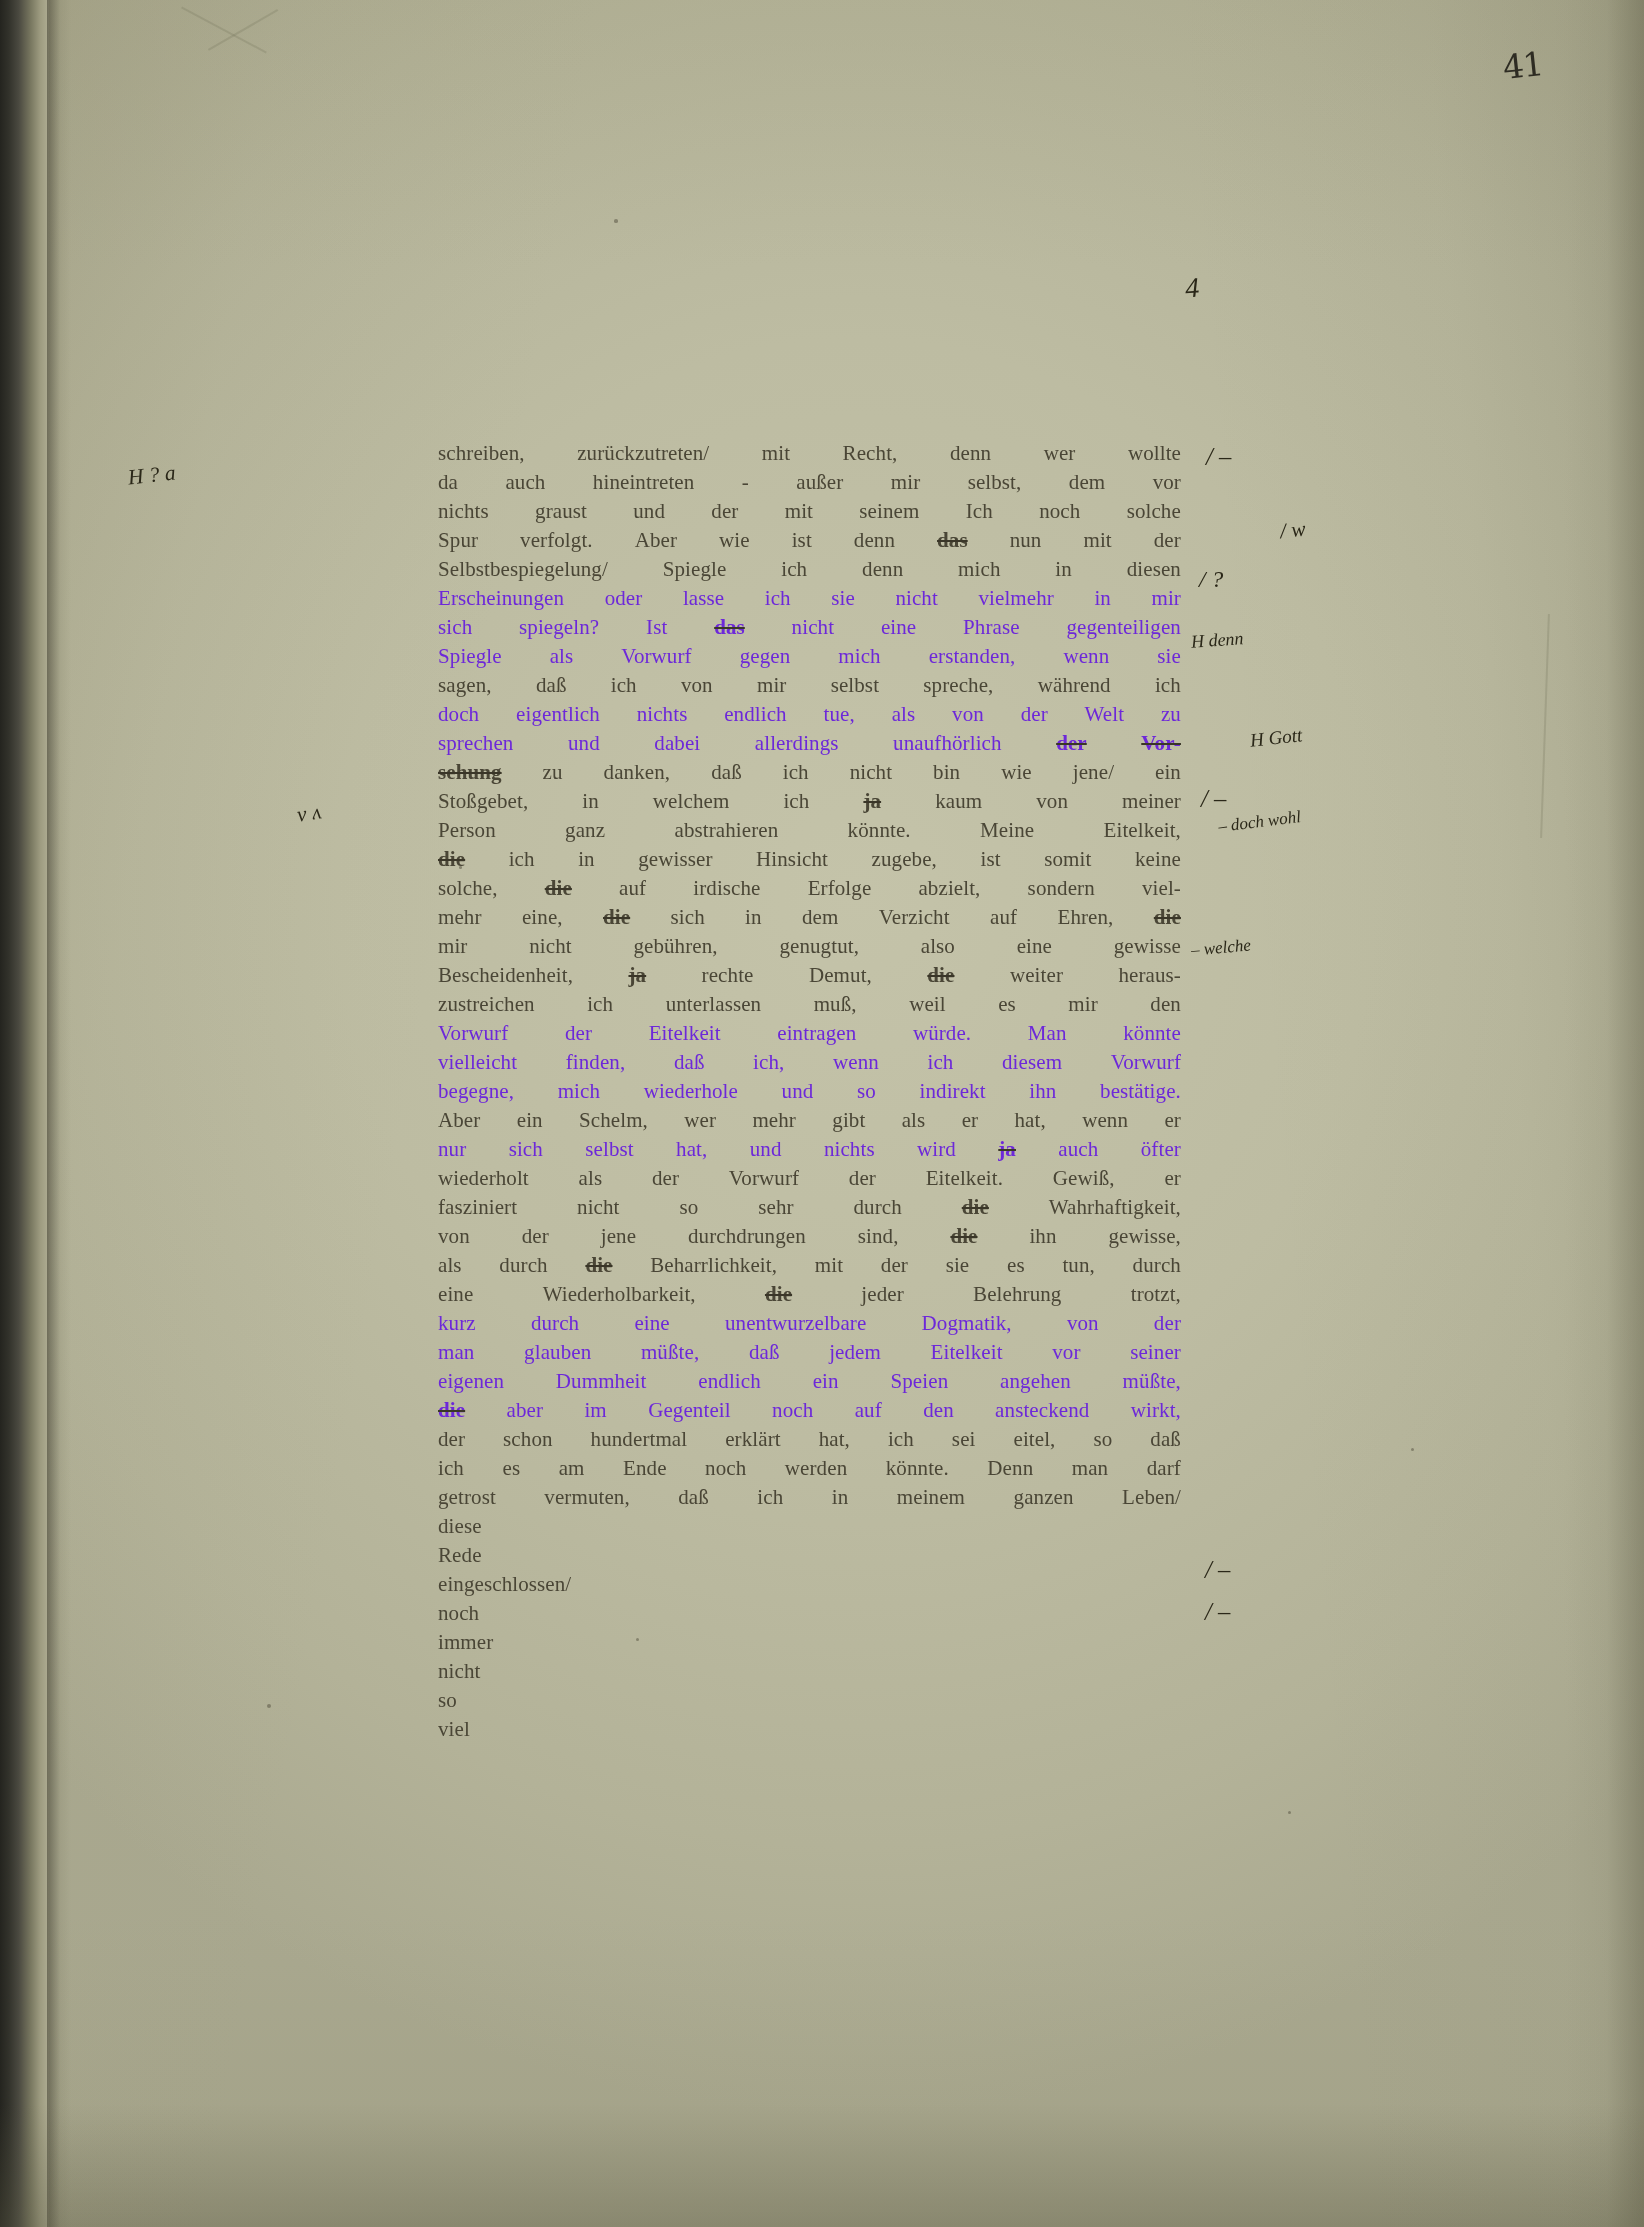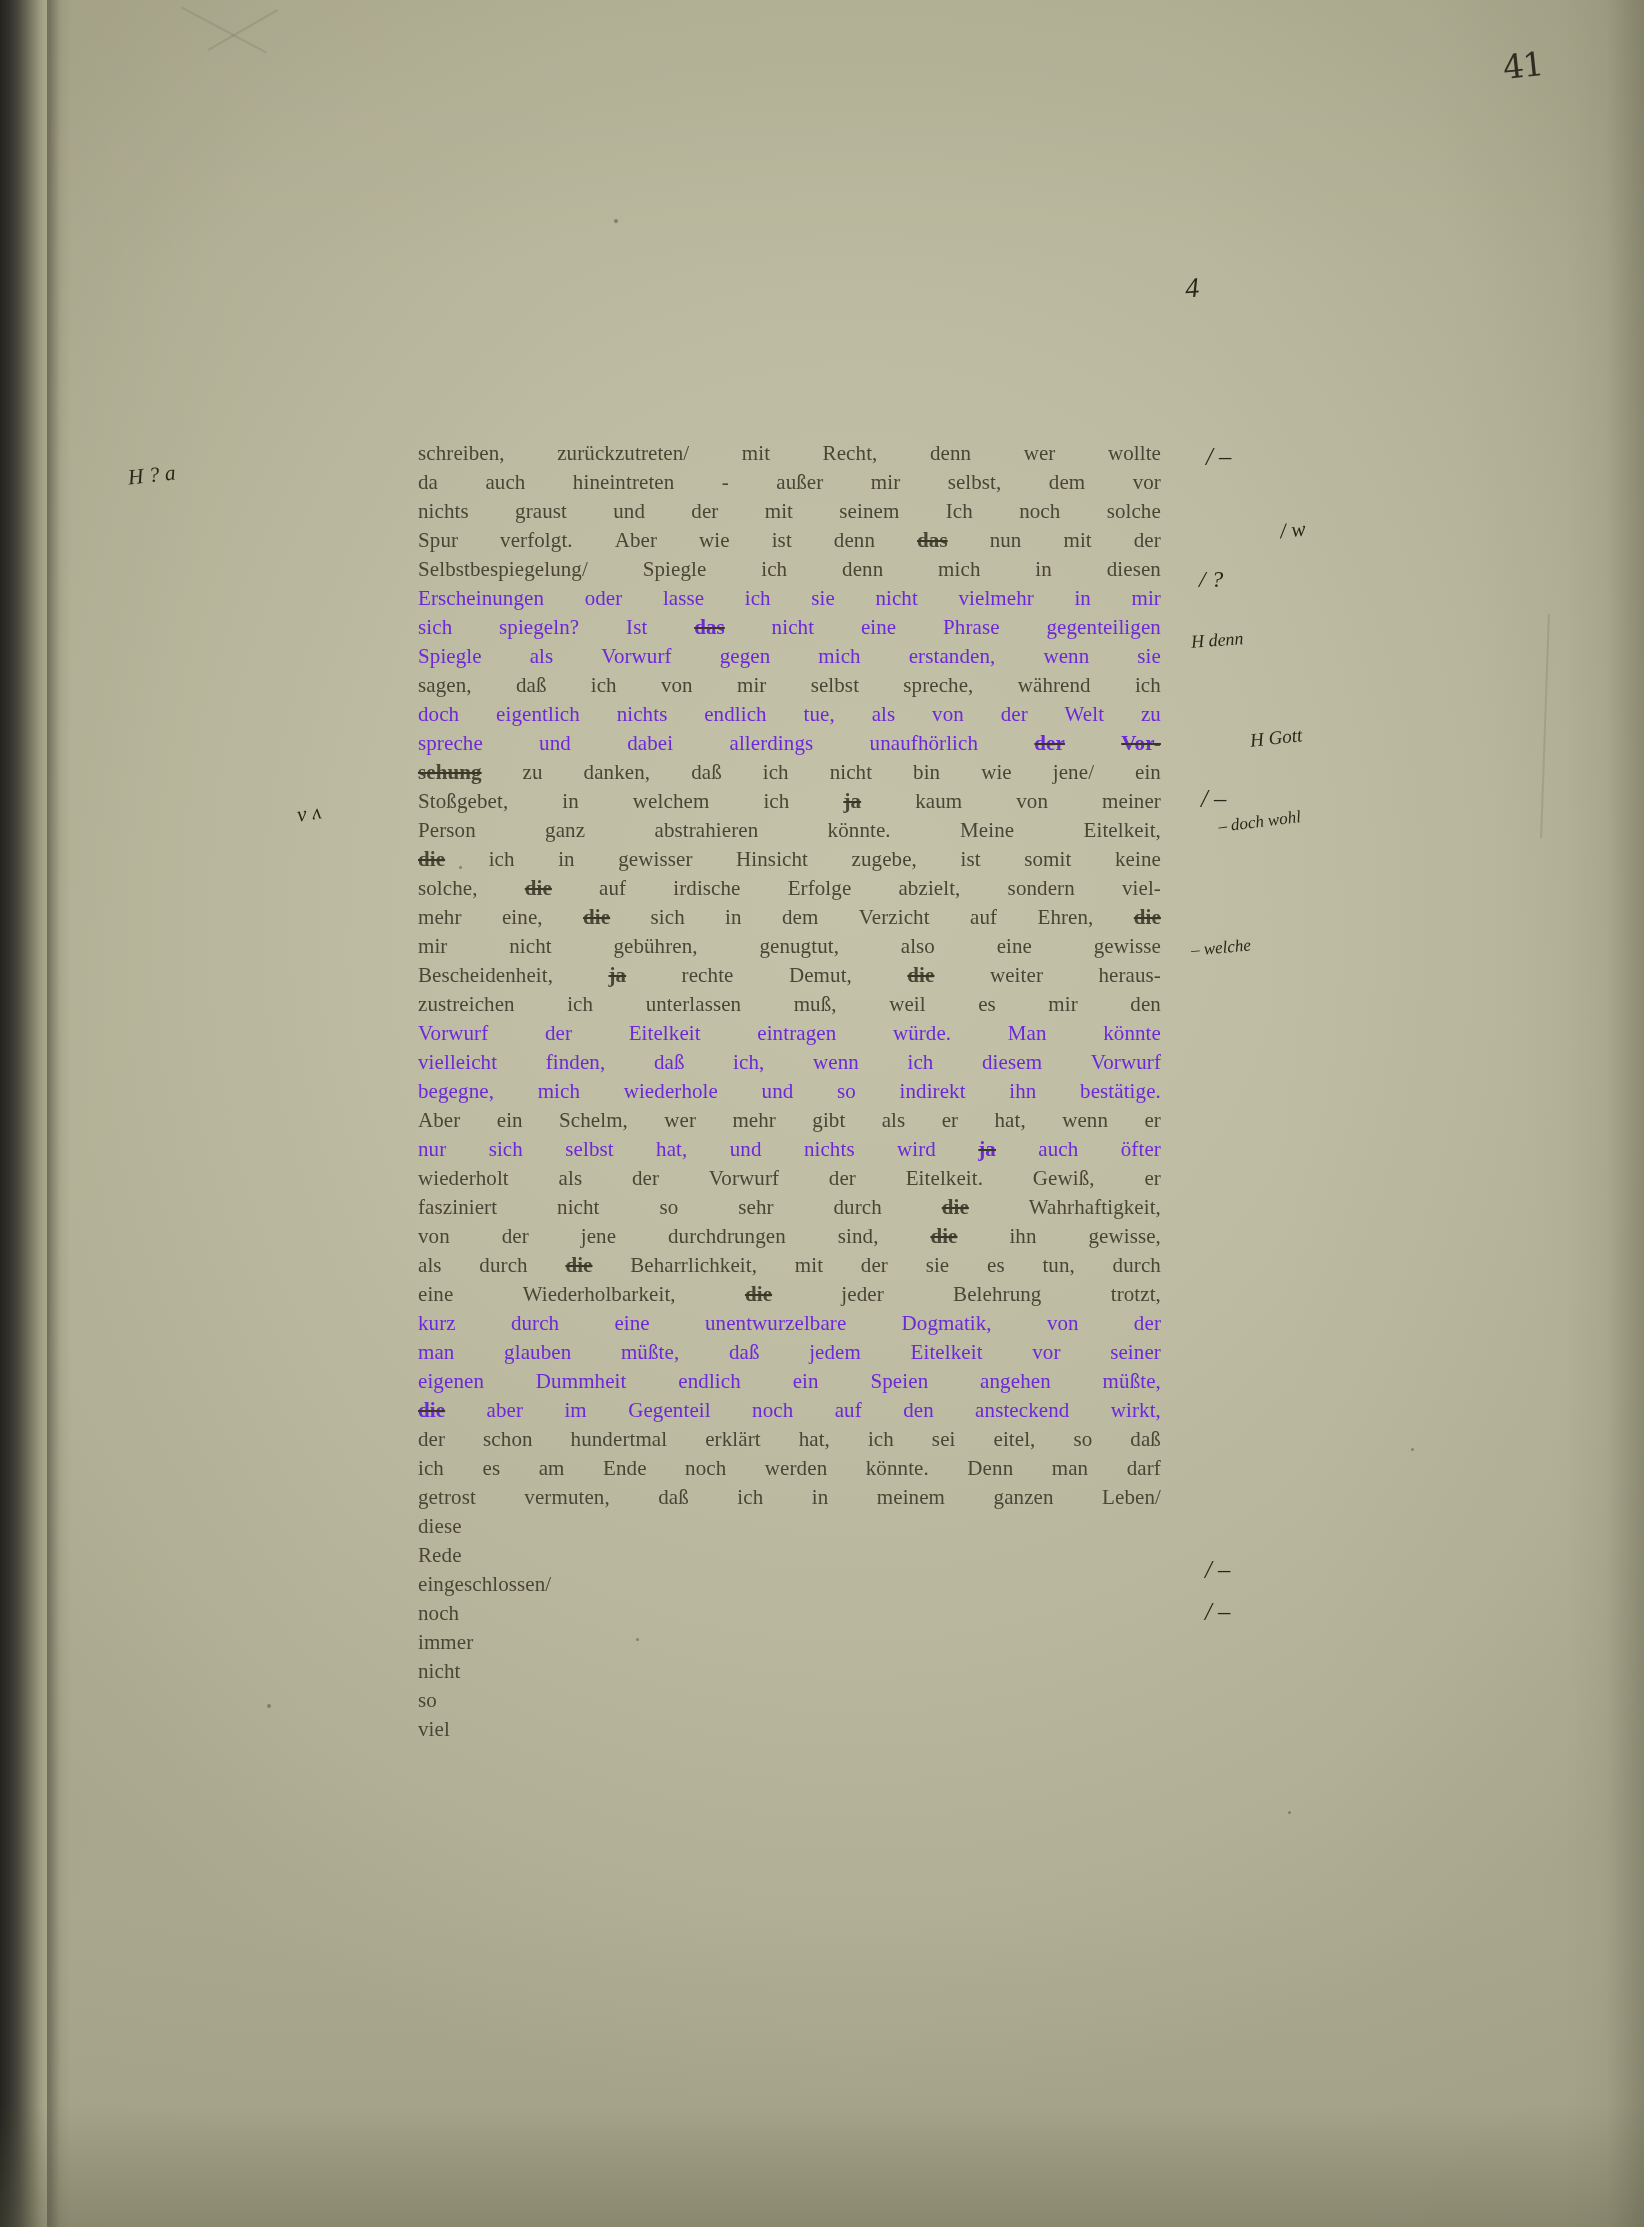--- a/index.html
+++ b/index.html
@@ -75,21 +75,21 @@
     font-family: "DejaVu Serif", serif;
     font-size: 33px;
     color: #2e2c23;
     transform: rotate(-6deg);
     letter-spacing: -1.1px;
   }
 
   
   .typeblock {
     position: absolute;
-    left: 418px;
+    left: 438px;
     top: 439px;
     width: 743px;
     font-family: "Liberation Serif", serif;
     font-size: 21px;
     line-height: 29px;
     color: #4a4636;
     text-align: justify;
     text-justify: inter-word;
     letter-spacing: 0.1px;
   }
@@ -250,21 +250,21 @@
         <span class="w">nichts</span>
         <span class="w">endlich</span>
         <span class="w">tue,</span>
         <span class="w">als</span>
         <span class="w">von</span>
         <span class="w">der</span>
         <span class="w">Welt</span>
         <span class="w">zu</span>
       </div>
       <div class="ln just faint">
-        <span class="w">spreche</span>
+        <span class="w">sprechen</span>
         <span class="w">und</span>
         <span class="w">dabei</span>
         <span class="w">allerdings</span>
         <span class="w">unaufhörlich</span>
         <span class="w strike">der</span>
         <span class="w strike">Vor-</span>
       </div>
       <div class="ln just">
         <span class="w strike">sehung</span>
         <span class="w">zu</span>

